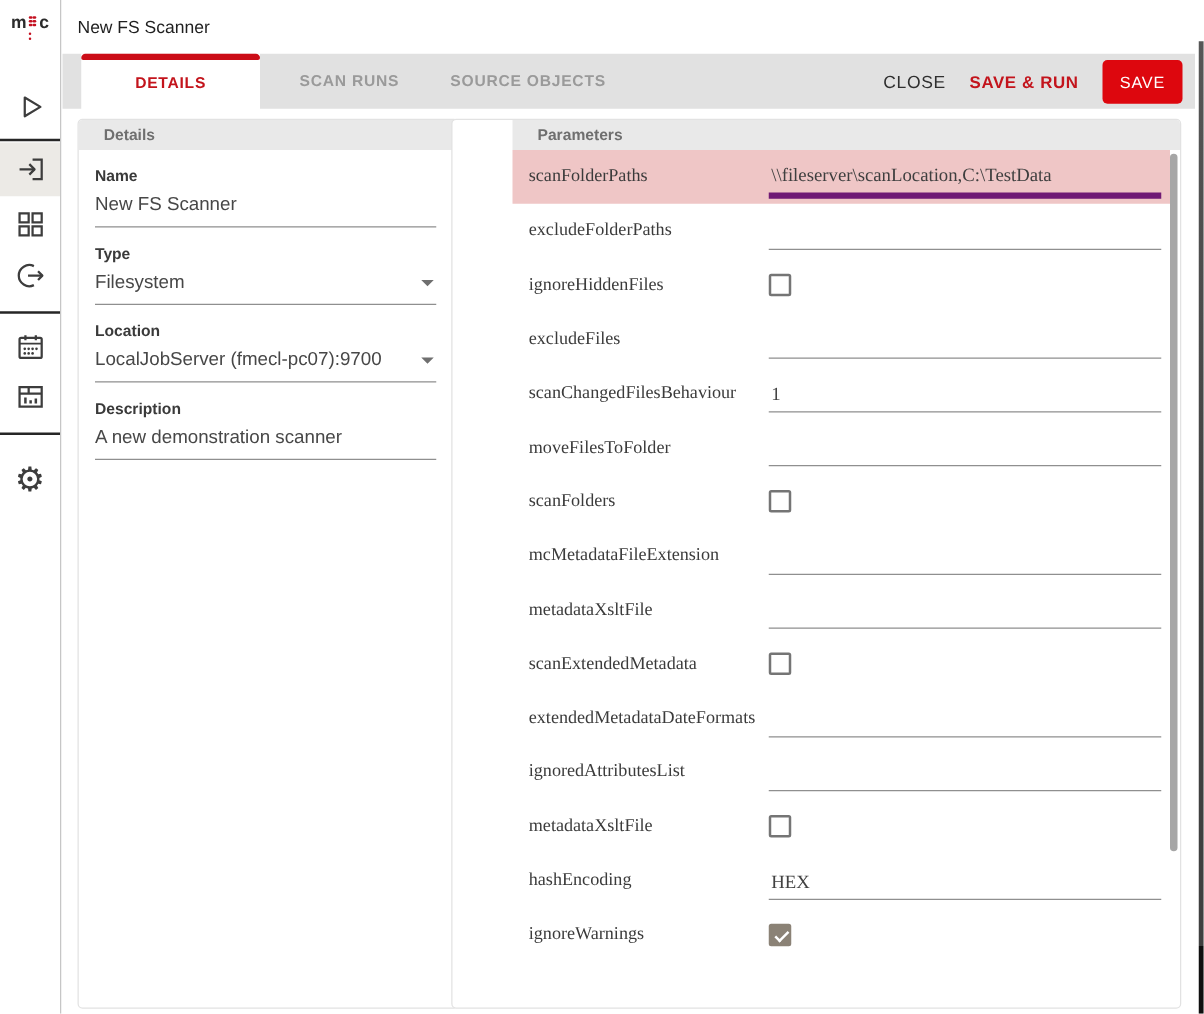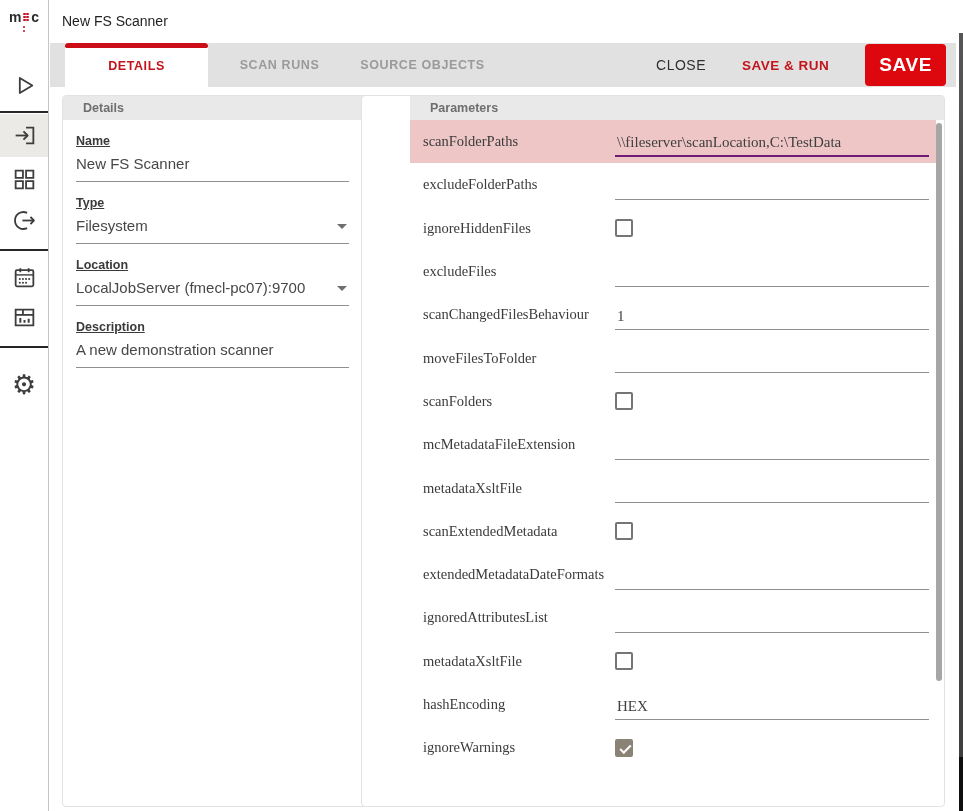--- a/index.html
+++ b/index.html
@@ -32,54 +32,54 @@
 
   
   .tabbar { position:absolute; left:50px; top:43px; width:906px; height:44px; background:#e1e1e1; }
   .tab { position:absolute; top:0; width:143px; height:44px; display:flex;
          align-items:center; justify-content:center; font-size:12.5px; font-weight:bold;
          letter-spacing:.6px; color:#9a9a9a; cursor:pointer; }
   .tab.active { background:#fff; height:45px; color:#c3141c; }
   .tab .indicator { position:absolute; top:0; left:0; right:0; height:5px;
                     background:#cb0d17; border-radius:4px 4px 2px 2px; }
   .tab-actions { position:absolute; right:10px; top:0; height:44px;
-                 display:flex; align-items:center; gap:36px; }
+                 display:flex; align-items:center; gap:19px; }
   .btn-text { font-size:13.5px; font-weight:bold; letter-spacing:.5px; cursor:pointer; background:none; border:none;
               font-family:inherit; }
   .btn-close { color:#2f2f2f; font-weight:normal; font-size:14px; }
   .btn-saverun { color:#c3141c; }
-  .btn-save { background:#dd070e; color:#fff; font-size:19px; font-weight:bold; letter-spacing:.6px;
+  .btn-save { background:#dd070e; color:#fff; font-size:13px; font-weight:normal; letter-spacing:.6px;
               border:none; border-radius:4px; padding:10px 14px; cursor:pointer; font-family:inherit; }
 
   
   .panel { position:absolute; top:95px; bottom:4px; background:#fff;
            border:1px solid #e2e2e2; border-radius:4px; overflow:hidden; }
   .panel-header { height:24px; line-height:24px; background:#e9e9e9; padding-left:20px;
                   font-size:12.5px; font-weight:bold; color:#6f6f6f; }
   .panel-details { left:62px; width:305px; }
   .panel-params  { left:361px; width:584px;padding-left:48px; }
 
   
   .dfield { margin:0 17px 0 13px; padding-top:13px; }
-  .dlabel { font-size:12.5px; font-weight:bold; color:#3a3a3a; line-height:16px;text-decoration:underline; }
+  .dlabel { font-size:12.5px; font-weight:bold; color:#3a3a3a; line-height:16px; }
   .dvalue { font-size:15px; color:#474747; line-height:22px; padding:4px 2px 6px 0;
             border-bottom:1px solid #8f8f8f; display:flex; justify-content:space-between;
             align-items:center; white-space:nowrap; cursor:text; }
   .caret { width:0; height:0; border-left:5px solid transparent; border-right:5px solid transparent;
            border-top:5px solid #6f6f6f; flex:none; margin-left:4px; }
 
   
   .rows { margin-right:8px; }
   .prow { display:flex; align-items:center; height:43.3px; padding-left:13px;font-family:Liberation Serif, serif; }
   .prow.hl { background:#efc6c6; }
   .prow-label { width:192px; flex:none; font-size:14.5px; color:#3b3b3b; white-space:nowrap; }
   .prow-ctl { flex:1; margin-right:7px; display:flex; align-items:center; }
   .pline { width:100%; border-bottom:1px solid #8f8f8f; font-size:15px; color:#424242;
            line-height:18px; padding:0 0 4px 2px; margin-top:7px; min-height:23px; cursor:text; }
-  .prow.hl .pline { border-bottom:2px solid #701a75; color:#3f3f3f; }
+  .prow.hl .pline { border-bottom:5px solid #701a75; color:#3f3f3f; }
   .cbox { width:18px; height:18px; border:2px solid #757575; border-radius:2px;
           flex:none; cursor:pointer; position:relative; background:#fff; }
   .cbox.checked { background:#8b8276; border-color:#8b8276; }
   .cbox.checked::after { content:""; position:absolute; left:3px; top:4px; width:9px; height:4px;
           border-left:2px solid #fff; border-bottom:2px solid #fff; transform:rotate(-45deg); }
 
   
   .scroll-thumb { position:absolute; right:2px; top:27px; width:6px; height:558px;
                   background:#a6a6a6; border-radius:3px; cursor:pointer; }
 

